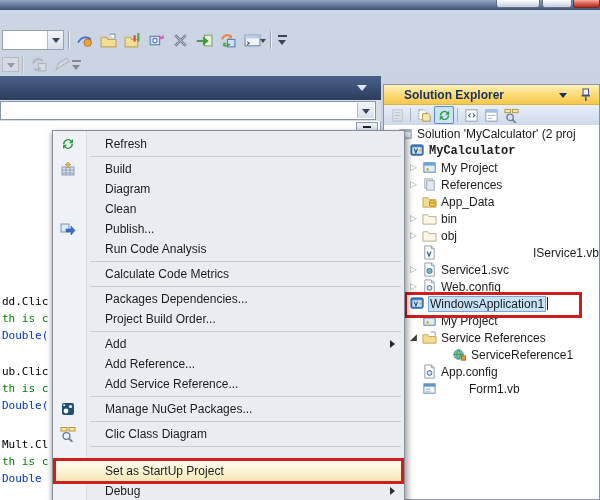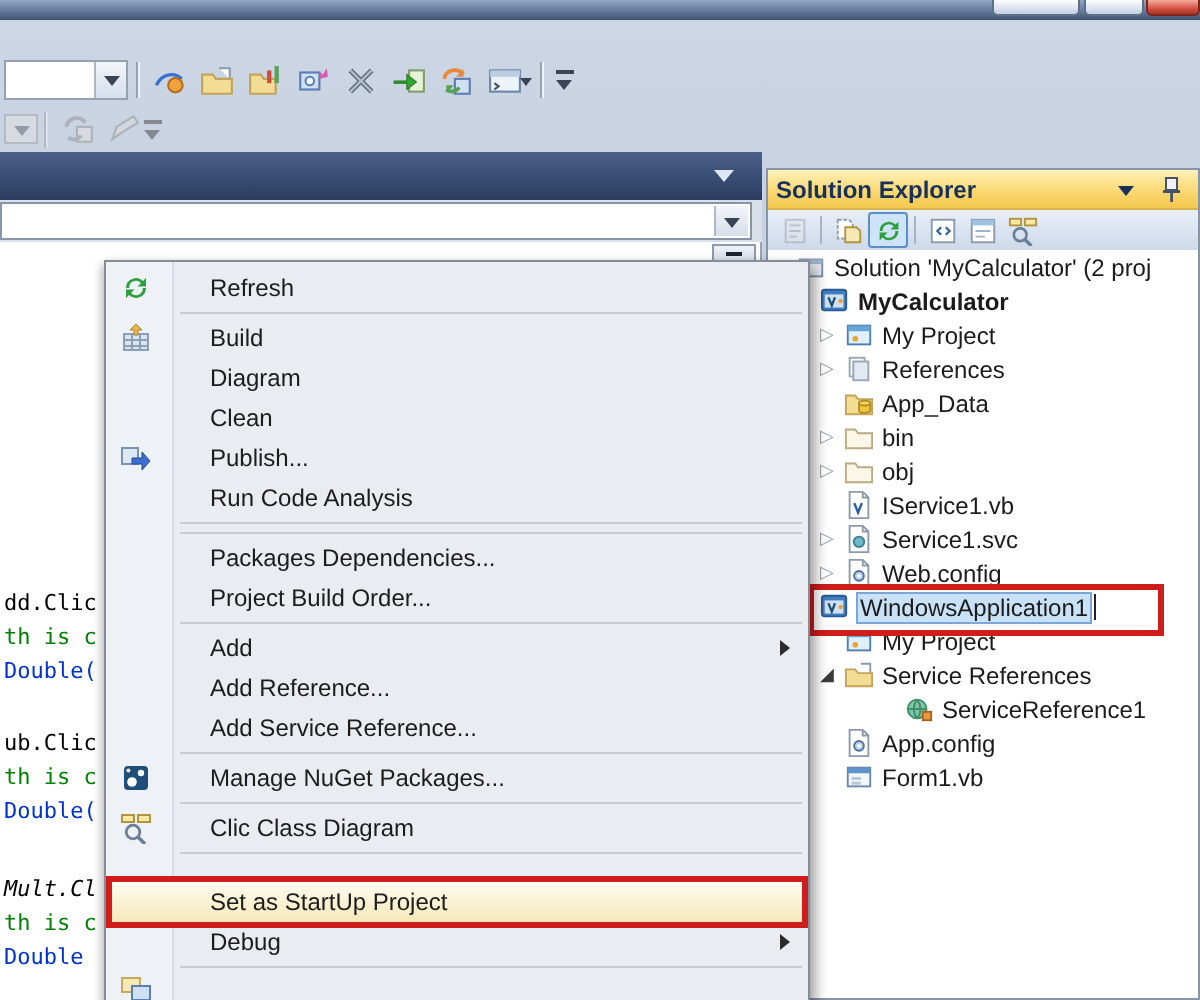--- a/index.html
+++ b/index.html
@@ -72,35 +72,35 @@
   .mitem.hl{background:linear-gradient(#fffdf0,#f5e7b8);margin-top:12px;}
   .mitem.hl::before{content:'';position:absolute;left:0;right:0;top:-3px;bottom:-3px;
                     border:3px solid #cf1d1b;z-index:3;pointer-events:none;}
 
   
   .sepanel{left:383px;top:84px;width:217px;height:416px;background:#fff;
            border:1px solid #8894a8;box-sizing:border-box;}
   .sehead{position:absolute;left:0;top:0;right:0;height:20px;
           background:linear-gradient(#fff1ba,#fbd973 55%,#f5c84e);
           border-bottom:1px solid #d8b44a;color:#17315c;font-size:12px;font-weight:bold;
-          line-height:20px;padding-left:4px;box-sizing:border-box;}
+          line-height:20px;padding-left:20px;box-sizing:border-box;}
   .sechev{position:absolute;right:32px;top:8px;width:0;height:0;
           border-left:4px solid transparent;border-right:4px solid transparent;border-top:5px solid #17315c;}
   .sepin{position:absolute;right:6px;top:2px;width:16px;height:16px;}
   .setools{position:absolute;left:0;top:20px;right:0;height:20px;display:flex;align-items:center;
            background:linear-gradient(#e9eff8,#cdd9ea);border-bottom:1px solid #b4c0d2;padding-left:3px;}
   .seico{width:20px;height:18px;display:flex;align-items:center;justify-content:center;flex:none;border-radius:2px;}
   .seico svg{width:15px;height:15px;}
   .seico.dis{opacity:.45;filter:grayscale(.6);}
   .seico.pressed{background:#cde3fa;box-shadow:inset 0 0 0 1px #5a8ecb;}
   .sesep{width:1px;height:14px;background:#a7b3c5;margin:0 3px;flex:none;}
   .tree{position:absolute;left:0;top:40px;right:0;bottom:0;background:#fff;overflow:hidden;}
   .trow{position:relative;height:17px;display:flex;align-items:center;font-size:12px;
         color:#1b1b1b;white-space:nowrap;box-sizing:border-box;}
-  .trow.bold .tlabel{font-weight:bold;}
+  .trow.bold .tlabel{font-weight:bold;font-family:Liberation Mono, monospace;}
   .tico{width:15px;height:15px;margin-right:4px;flex:none;}
   .tico svg{width:15px;height:15px;}
   .tarrow{position:absolute;font-size:9px;color:#98a2ae;top:3px;}
   .tarrow.exp{color:#3c3c3c;font-size:9px;}
   .tlabel.sel{background:#c9e2f8;box-shadow:0 0 0 1px #7da6d6;padding:0 1px;}
   .caret{display:inline-block;width:1px;height:13px;background:#222;margin-left:2px;vertical-align:middle;}
   .trow.annotated::after{content:'';position:absolute;left:20px;top:-3px;width:172px;height:20px;
                          border:3px solid #cf1d1b;pointer-events:none;z-index:4;}
 </style>
 </head>
@@ -213,21 +213,21 @@
   </div>
 
   <div class="abs editor">
       <div id="code">
         <div class="codeline" style="top: 172px; color: rgb(0, 0, 0);">dd.Clic</div>
         <div class="codeline" style="top: 189px; color: rgb(0, 128, 0);">th is c</div>
         <div class="codeline" style="top: 206px; color: rgb(0, 51, 204);">Double(</div>
         <div class="codeline" style="top: 242px; color: rgb(0, 0, 0);">ub.Clic</div>
         <div class="codeline" style="top: 259px; color: rgb(0, 128, 0);">th is c</div>
         <div class="codeline" style="top: 276px; color: rgb(0, 51, 204);">Double(</div>
-        <div class="codeline" style="top: 315px; color: rgb(0, 0, 0); font-style: italic;">Mult.Cl</div>
+        <div class="codeline" style="top: 315px; color: rgb(0, 0, 0);">Mult.Cl</div>
         <div class="codeline" style="top: 332px; color: rgb(0, 128, 0);">th is c</div>
         <div class="codeline" style="top: 349px; color: rgb(0, 51, 204);">Double</div>
       </div>
     </div>
   <div class="abs scrollbtn">
       <b></b>
       <i></i>
     </div>
 
   <div class="abs sepanel">
@@ -334,21 +334,21 @@
             </svg></span>
           <span class="tlabel">bin</span>
         </div>
         <div class="trow" style="padding-left: 38px;">
           <span class="tarrow" style="left: 26px;">▷</span>
           <span class="tico"><svg viewBox="0 0 16 16">
               <path d="M1 4h5l1.5 2H15v8H1z" fill="#fbf6e8" stroke="#b9ab84"></path>
             </svg></span>
           <span class="tlabel">obj</span>
         </div>
-        <div class="trow" style="padding-left: 38px;">
+        <div class="trow" style="padding-left: 38px; justify-content: space-between;">
           <span class="tico"><svg viewBox="0 0 16 16">
               <path d="M3 1h7l3 3v11H3z" fill="#fff" stroke="#8d9aaa"></path>
               <path d="M10 1v3h3" fill="none" stroke="#8d9aaa"></path>
               <path d="M5.5 7l2 5 2-5" stroke="#2b5fa8" fill="none" stroke-width="1.3"></path>
             </svg></span>
           <span class="tlabel">IService1.vb</span>
         </div>
         <div class="trow" style="padding-left: 38px;">
           <span class="tarrow" style="left: 26px;">▷</span>
           <span class="tico"><svg viewBox="0 0 16 16">
@@ -404,21 +404,21 @@
         </div>
         <div class="trow" style="padding-left: 38px;">
           <span class="tico"><svg viewBox="0 0 16 16">
               <path d="M3 1h7l3 3v11H3z" fill="#fff" stroke="#8d9aaa"></path>
               <path d="M10 1v3h3" fill="none" stroke="#8d9aaa"></path>
               <circle cx="8" cy="9.5" r="2.6" fill="#bcd0e8" stroke="#4c6f9b"></circle>
               <circle cx="8" cy="9.5" r="1" fill="#fff"></circle>
             </svg></span>
           <span class="tlabel">App.config</span>
         </div>
-        <div class="trow" style="padding-left: 38px;">
+        <div class="trow" style="padding-left: 38px; gap: 28px;">
           <span class="tico"><svg viewBox="0 0 16 16">
               <rect x="2" y="3" width="12" height="10" fill="#f4f7fa" stroke="#6b87a8"></rect>
               <rect x="2" y="3" width="12" height="3" fill="#5f93c9"></rect>
               <rect x="4" y="8" width="5" height="1.6" fill="#b9c9dc"></rect>
               <rect x="4" y="10.5" width="5" height="1.6" fill="#b9c9dc"></rect>
             </svg></span>
           <span class="tlabel">Form1.vb</span>
         </div>
       </div>
   </div>
@@ -437,20 +437,21 @@
               <path d="M8 1l3 3H9v2.5H7V4H5z" fill="#e8b64c" stroke="#a9822f" stroke-width=".5"></path>
             </svg></span><span>Build</span></div>
         <div class="mitem"><span>Diagram</span></div>
         <div class="mitem"><span>Clean</span></div>
         <div class="mitem"><span class="mico"><svg viewBox="0 0 16 16">
               <rect x="1" y="3" width="8" height="8" fill="#dce8f6" stroke="#7a94b8"></rect>
               <path d="M6 8h5V5l4 4.5L11 14v-3H6z" fill="#3b6fd4" stroke="#27498f" stroke-width=".5"></path>
             </svg></span><span>Publish...</span></div>
         <div class="mitem"><span>Run Code Analysis</span></div>
         <div class="msep"></div>
+        <div class="mitem"><span>Calculate Code Metrics</span></div>
         <div class="msep"></div>
         <div class="mitem"><span>Packages Dependencies...</span></div>
         <div class="mitem"><span>Project Build Order...</span></div>
         <div class="msep"></div>
         <div class="mitem"><span>Add</span><span class="subarrow"></span></div>
         <div class="mitem"><span>Add Reference...</span></div>
         <div class="mitem"><span>Add Service Reference...</span></div>
         <div class="msep"></div>
         <div class="mitem"><span class="mico"><svg viewBox="0 0 16 16">
               <rect x="2" y="2" width="12" height="12" rx="2" fill="#1e4e79"></rect>

